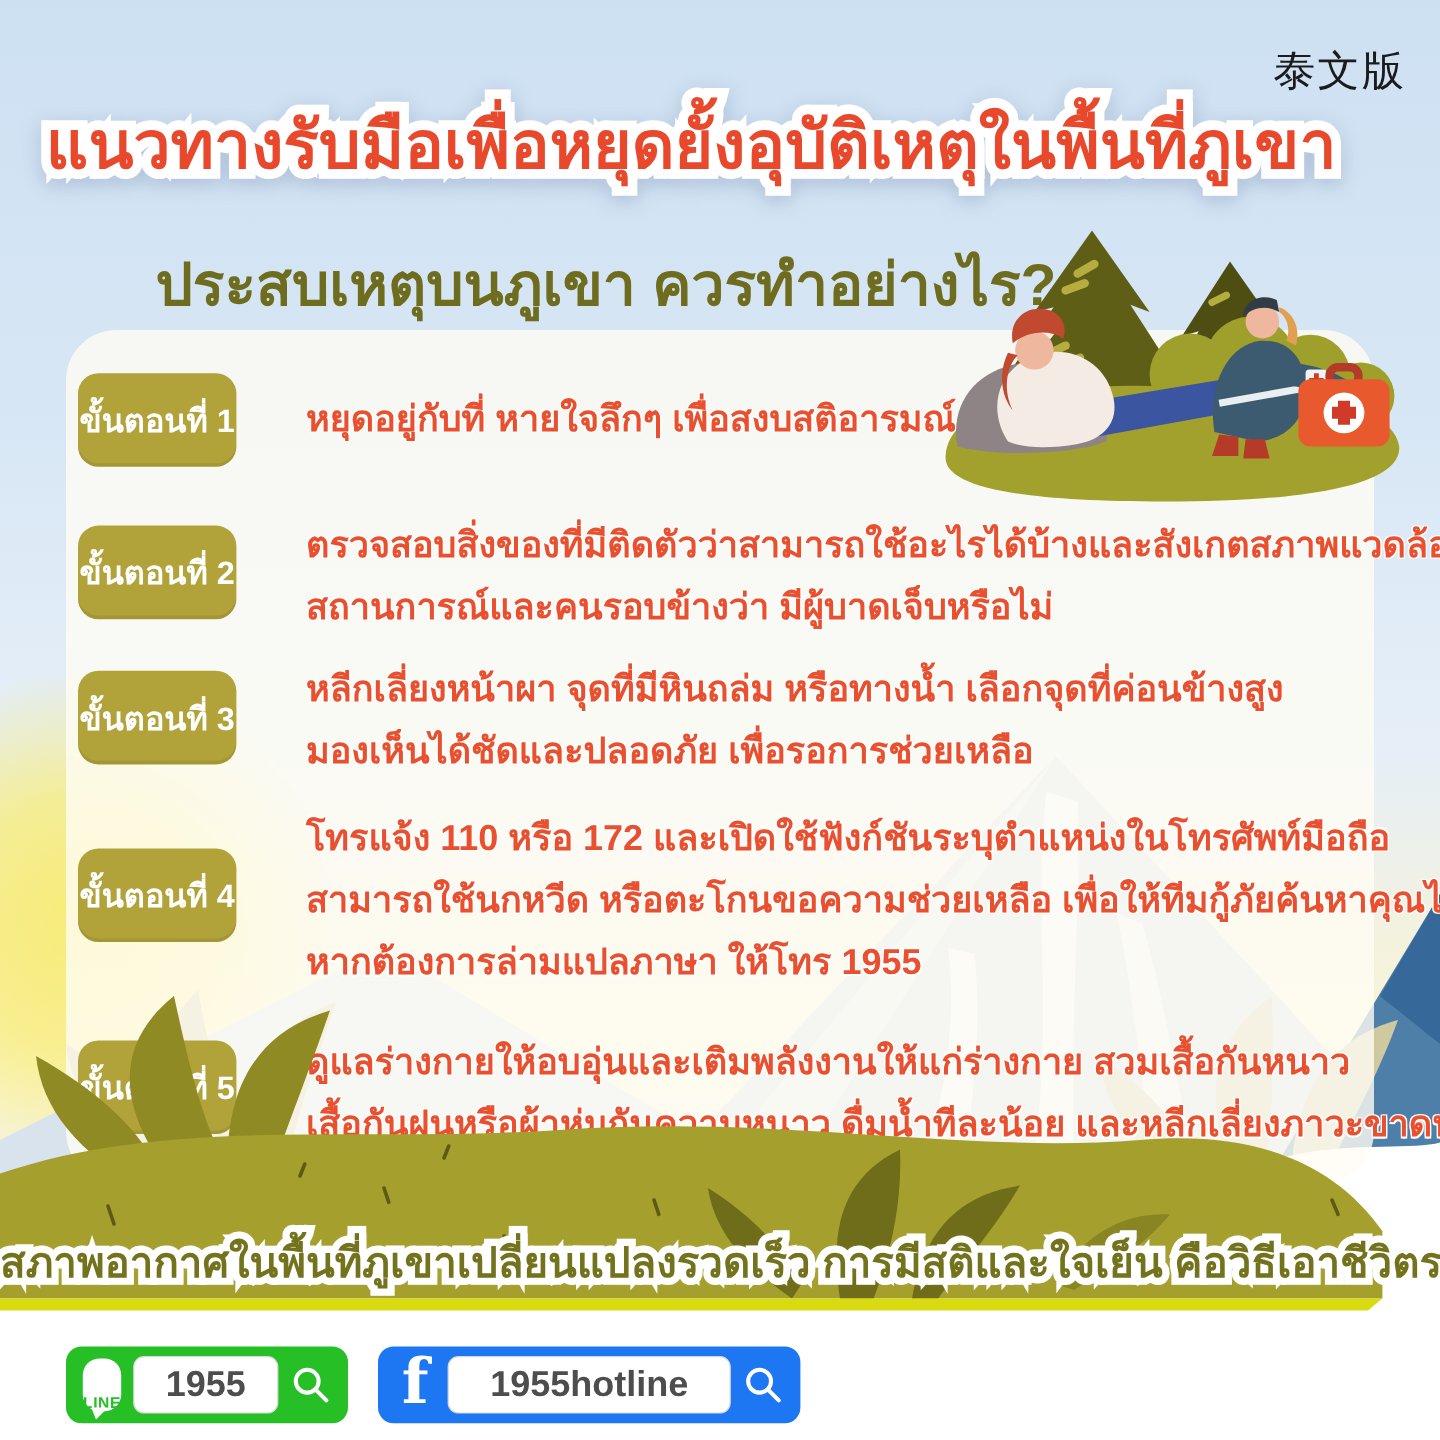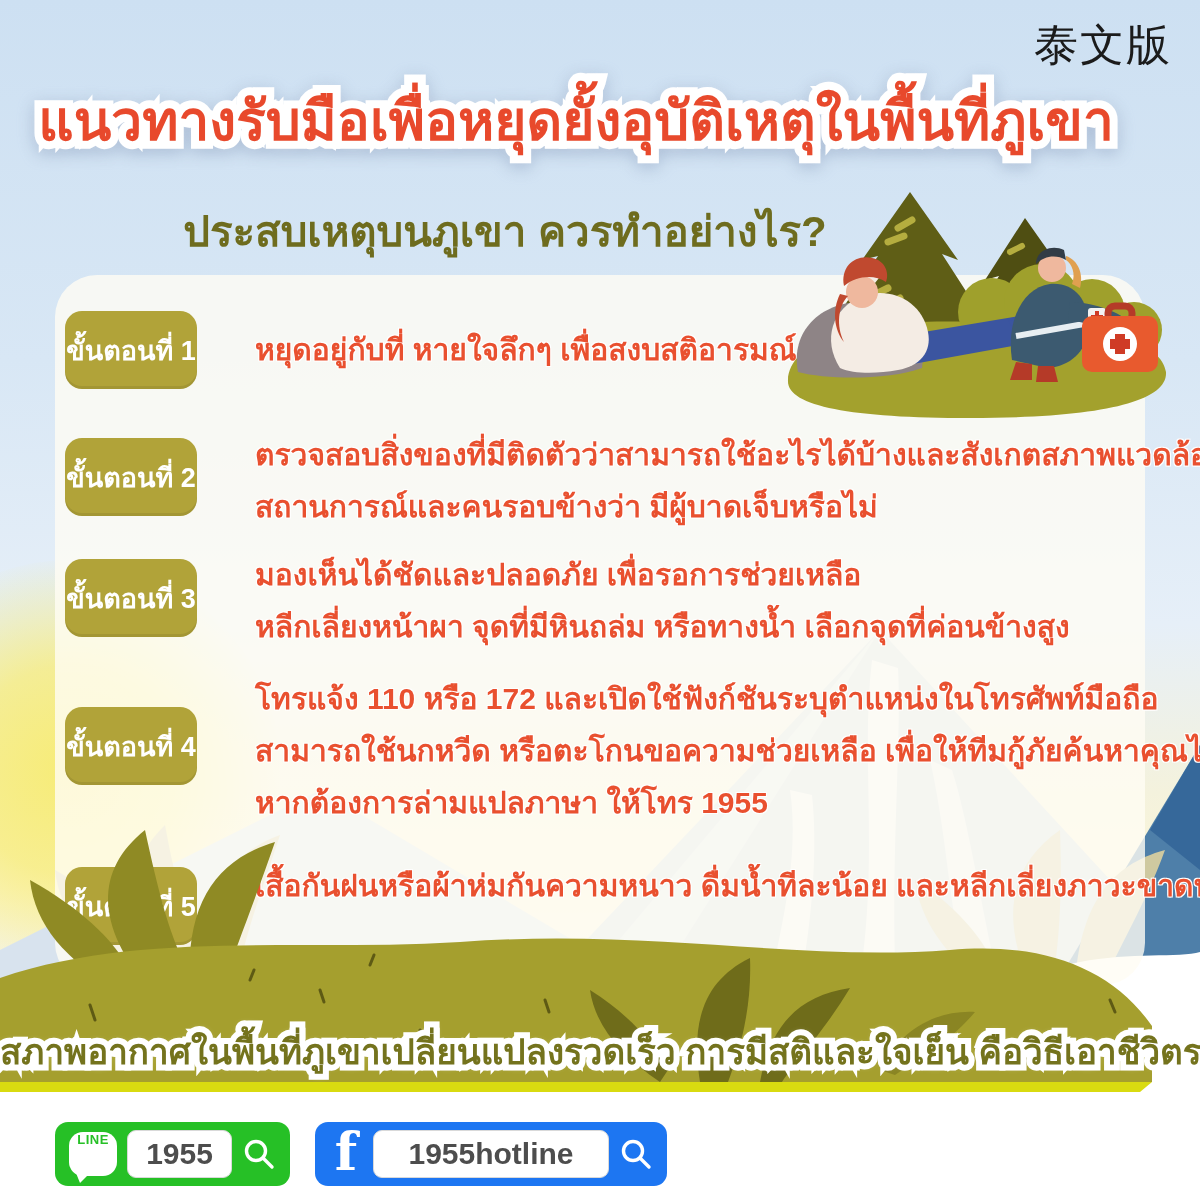--- a/index.html
+++ b/index.html
@@ -6,31 +6,31 @@
   body{font-family:"Liberation Sans","DejaVu Sans",sans-serif;}
   .stage{position:relative;width:1200px;height:1200px;overflow:hidden;
     background:linear-gradient(180deg,#cde0f2 0%,#d8e7f5 30%,#e6eff8 52%,#f4f2dd 66%,#fbf6d8 74%,#f2f3ee 82%,#eef3f6 100%);}
   .sun-glow{position:absolute;left:-140px;top:560px;width:420px;height:420px;border-radius:50%;
     background:radial-gradient(circle,#f7ec77 0%,rgba(247,236,119,0.75) 35%,rgba(247,236,119,0) 72%);}
   .scene,.hills,.illu{position:absolute;display:block;}
   .scene{left:0;top:0;}
   .hills{left:0;top:830px;}
   .illu{left:770px;top:190px;}
 
-  .lang-tag{position:absolute;top:16px;right:28px;font-size:44px;color:#1b1b1b;letter-spacing:2px;}
+  .lang-tag{position:absolute;top:36px;right:28px;font-size:35px;color:#1b1b1b;letter-spacing:2px;}
 
   .title-wrap{position:absolute;left:0;top:88px;width:1152px;text-align:center;
     filter:drop-shadow(0 4px 8px rgba(120,140,175,0.45));}
   .title{font-size:55px;font-weight:700;line-height:1.2;white-space:nowrap;}
   .title.outline{position:absolute;left:0;right:0;color:#fff;-webkit-text-stroke:16px #ffffff;
     text-shadow:0 0 10px #fff,0 0 14px #fff;}
   .title.fill{position:relative;color:#e8492c;}
 
   .subtitle{position:absolute;left:0;top:198px;width:1010px;text-align:center;
-    font-size:42px;font-weight:700;color:#6e6c1e;}
+    font-size:49px;font-weight:700;color:#6e6c1e;}
 
   .panel{position:absolute;left:55px;top:275px;width:1090px;height:710px;border-radius:42px;
     background:rgba(255,253,244,0.8);}
 
   .badge{position:absolute;left:65px;width:132px;height:78px;border-radius:17px;background:#b1a339;
     display:flex;align-items:center;justify-content:center;color:#fff;font-size:27px;font-weight:700;
     box-shadow:inset 0 -3px 0 rgba(0,0,0,0.08);}
   .lines{position:absolute;left:255px;width:900px;font-size:30px;font-weight:700;color:#e9502f;
     line-height:52px;text-shadow:1px 1px 0 #fff,-1px -1px 0 #fff,1px -1px 0 #fff,-1px 1px 0 #fff;}
   .lines div{white-space:nowrap;}
@@ -41,22 +41,22 @@
     text-shadow:0 0 8px #fff;}
   .banner-text.fill{position:relative;color:#74731d;}
 
   .footer{position:absolute;left:0;top:1103px;width:1200px;height:97px;background:#ffffff;}
   .pill{position:absolute;top:19px;height:64px;border-radius:13px;display:flex;align-items:center;gap:10px;
     padding:0 14px;box-sizing:border-box;}
   .pill.line{left:55px;width:235px;background:#26c026;}
   .pill.fb{left:315px;width:352px;background:#1d76f2;}
   .search-box{flex:1;height:46px;background:#ffffff;border-radius:9px;border:1px solid #d9d9d9;
     display:flex;align-items:center;justify-content:center;font-size:30px;font-weight:700;color:#4d4d4d;}
-  .line-bubble{width:48px;height:44px;background:#fff;border-radius:14px;position:relative;flex:0 0 auto;
-    display:flex;align-items:flex-start;justify-content:center;}
+  .line-bubble{width:32px;height:44px;background:#fff;border-radius:14px;position:relative;flex:0 0 auto;
+    display:flex;align-items:flex-end;justify-content:center;}
   .line-bubble:after{content:"";position:absolute;left:7px;bottom:-7px;width:0;height:0;
     border-left:4px solid transparent;border-right:10px solid transparent;border-top:10px solid #fff;}
   .line-bubble span{color:#26c026;font-size:13px;font-weight:700;letter-spacing:0.5px;}
   .fb-f{flex:0 0 auto;color:#fff;font-size:52px;font-weight:700;line-height:52px;width:34px;text-align:center;
     font-family:"DejaVu Serif","Liberation Serif",serif;margin-top:-4px;}
   .mag{flex:0 0 auto;}
 </style>
 </head>
 <body>
 
@@ -102,33 +102,34 @@
   </div>
 
   <div class="badge" style="top:438px">ขั้นตอนที่ 2</div>
   <div class="lines" style="top:429px">
     <div>ตรวจสอบสิ่งของที่มีติดตัวว่าสามารถใช้อะไรได้บ้างและสังเกตสภาพแวดล้อม</div>
     <div>สถานการณ์และคนรอบข้างว่า มีผู้บาดเจ็บหรือไม่</div>
   </div>
 
   <div class="badge" style="top:559px">ขั้นตอนที่ 3</div>
   <div class="lines" style="top:549px">
+    <div>หลีกเลี่ยงหน้าผา จุดที่มีหินถล่ม หรือทางน้ำ เลือกจุดที่ค่อนข้างสูง</div>
     <div>มองเห็นได้ชัดและปลอดภัย เพื่อรอการช่วยเหลือ</div>
-    <div>หลีกเลี่ยงหน้าผา จุดที่มีหินถล่ม หรือทางน้ำ เลือกจุดที่ค่อนข้างสูง</div>
   </div>
 
   <div class="badge" style="top:707px">ขั้นตอนที่ 4</div>
   <div class="lines" style="top:673px">
     <div>โทรแจ้ง 110 หรือ 172 และเปิดใช้ฟังก์ชันระบุตำแหน่งในโทรศัพท์มือถือ</div>
     <div>สามารถใช้นกหวีด หรือตะโกนขอความช่วยเหลือ เพื่อให้ทีมกู้ภัยค้นหาคุณได้ง่ายขึ้น</div>
     <div>หากต้องการล่ามแปลภาษา ให้โทร 1955</div>
   </div>
 
   <div class="badge" style="top:867px">ขั้นตอนที่ 5</div>
   <div class="lines" style="top:860px">
+    <div>ดูแลร่างกายให้อบอุ่นและเติมพลังงานให้แก่ร่างกาย สวมเสื้อกันหนาว</div>
     <div>เสื้อกันฝนหรือผ้าห่มกันความหนาว ดื่มน้ำทีละน้อย และหลีกเลี่ยงภาวะขาดน้ำ</div>
   </div>
 
   <svg class="illu" width="400" height="235" viewBox="0 0 400 235">
 
     <g>
       <path d="M140,2 L92,70 L108,66 L66,128 L88,124 L48,178 L145,160 L235,172 L190,120 L212,126 L172,64 L188,70 Z" fill="#5f5e16"></path>
       <g stroke="#b5ad3f" stroke-width="7" stroke-linecap="round" fill="none">
         <path d="M128,38 L142,30"></path>
           <path d="M118,52 L134,46"></path>

